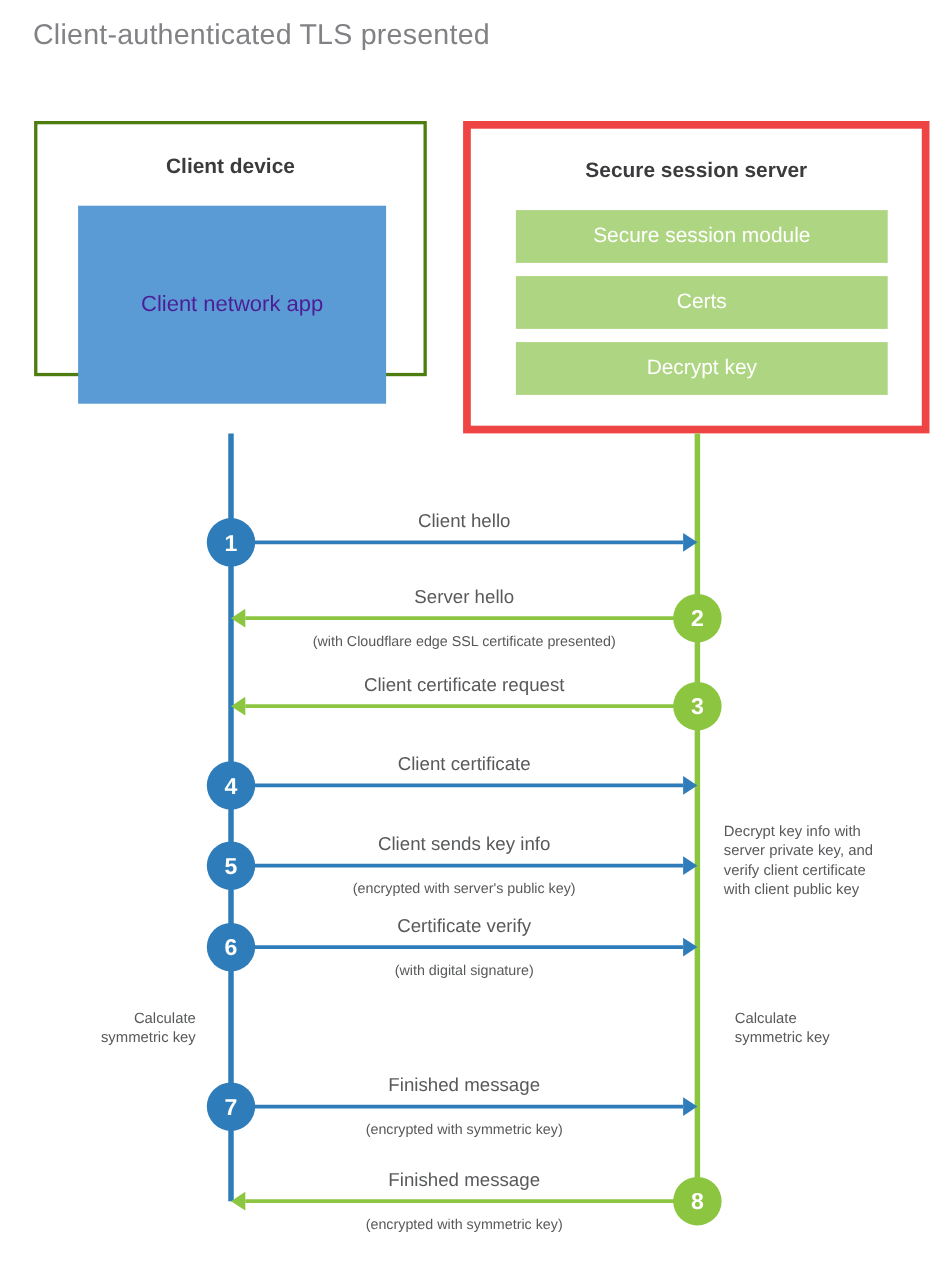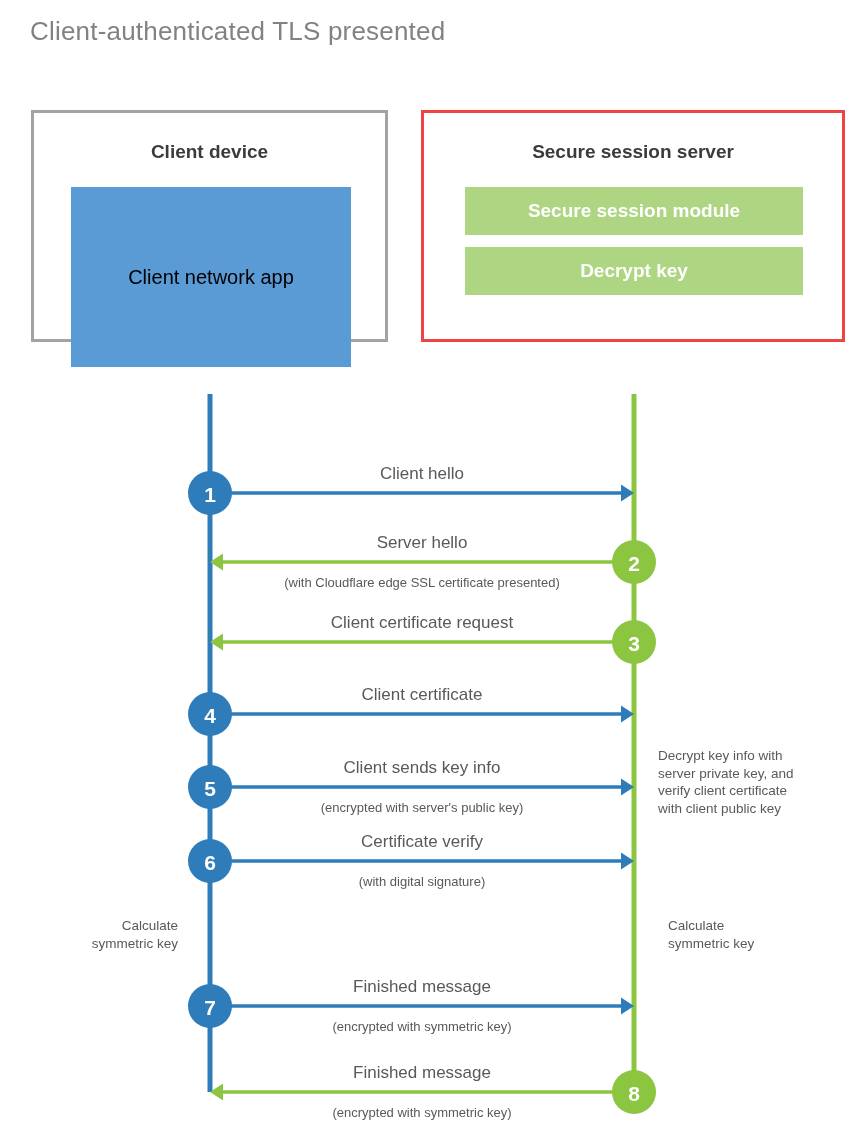--- a/index.html
+++ b/index.html
@@ -31,48 +31,48 @@
   .node-box {
     position: absolute;
     background: #ffffff;
     box-sizing: border-box;
   }
   .node-box.client {
     left: 31px;
     top: 110px;
     width: 357px;
     height: 232px;
-    border: 3px solid #a3a3a3;
+    border: 3px solid #4d7c0f;
   }
   .node-box.server {
     left: 421px;
     top: 110px;
     width: 424px;
-    height: 232px;
-    border: 3px solid #ef4444;
+    height: 284px;
+    border: 7px solid #ef4444;
   }
   .node-title {
     position: absolute;
     left: 0;
     right: 0;
     top: 28px;
     text-align: center;
     font-size: 19px;
     font-weight: bold;
     color: #3b3b3d;
   }
 
   .inner-app {
     position: absolute;
     left: 37px;
     top: 74px;
     width: 280px;
     height: 180px;
     background: #5b9bd5;
-    color: #000000;
+    color: #4c1d95;
     font-size: 20px;
     font-weight: 300;
     display: flex;
     align-items: center;
     justify-content: center;
     text-align: center;
     line-height: 1.3;
   }
 
   .server-bars {
@@ -81,21 +81,21 @@
     top: 74px;
     width: 338px;
   }
   .server-bar {
     background: #aed581;
     color: #ffffff;
     height: 48px;
     line-height: 48px;
     text-align: center;
     font-size: 19px;
-    font-weight: 700;
+    font-weight: 400;
     margin-bottom: 12px;
   }
 
   
   #sequence-svg {
     position: absolute;
     left: 0;
     top: 0;
     width: 865px;
     height: 1146px;
@@ -149,20 +149,21 @@
 
 <div class="node-box client">
   <div class="node-title">Client device</div>
   <div class="inner-app">Client network app</div>
 </div>
 
 <div class="node-box server">
   <div class="node-title">Secure session server</div>
   <div class="server-bars">
     <div class="server-bar">Secure session module</div>
+    <div class="server-bar">Certs</div>
     <div class="server-bar">Decrypt key</div>
   </div>
 </div>
 
 <svg id="sequence-svg" viewBox="0 0 865 1146" xmlns="http://www.w3.org/2000/svg">
   <g>
     <line id="lifeline-client" class="lifeline-blue" x1="210" x2="210" y1="394" y2="1092"></line>
     <line id="lifeline-server" class="lifeline-green" x1="634" x2="634" y1="394" y2="1092"></line>
   </g>
   <g id="arrows-layer">

